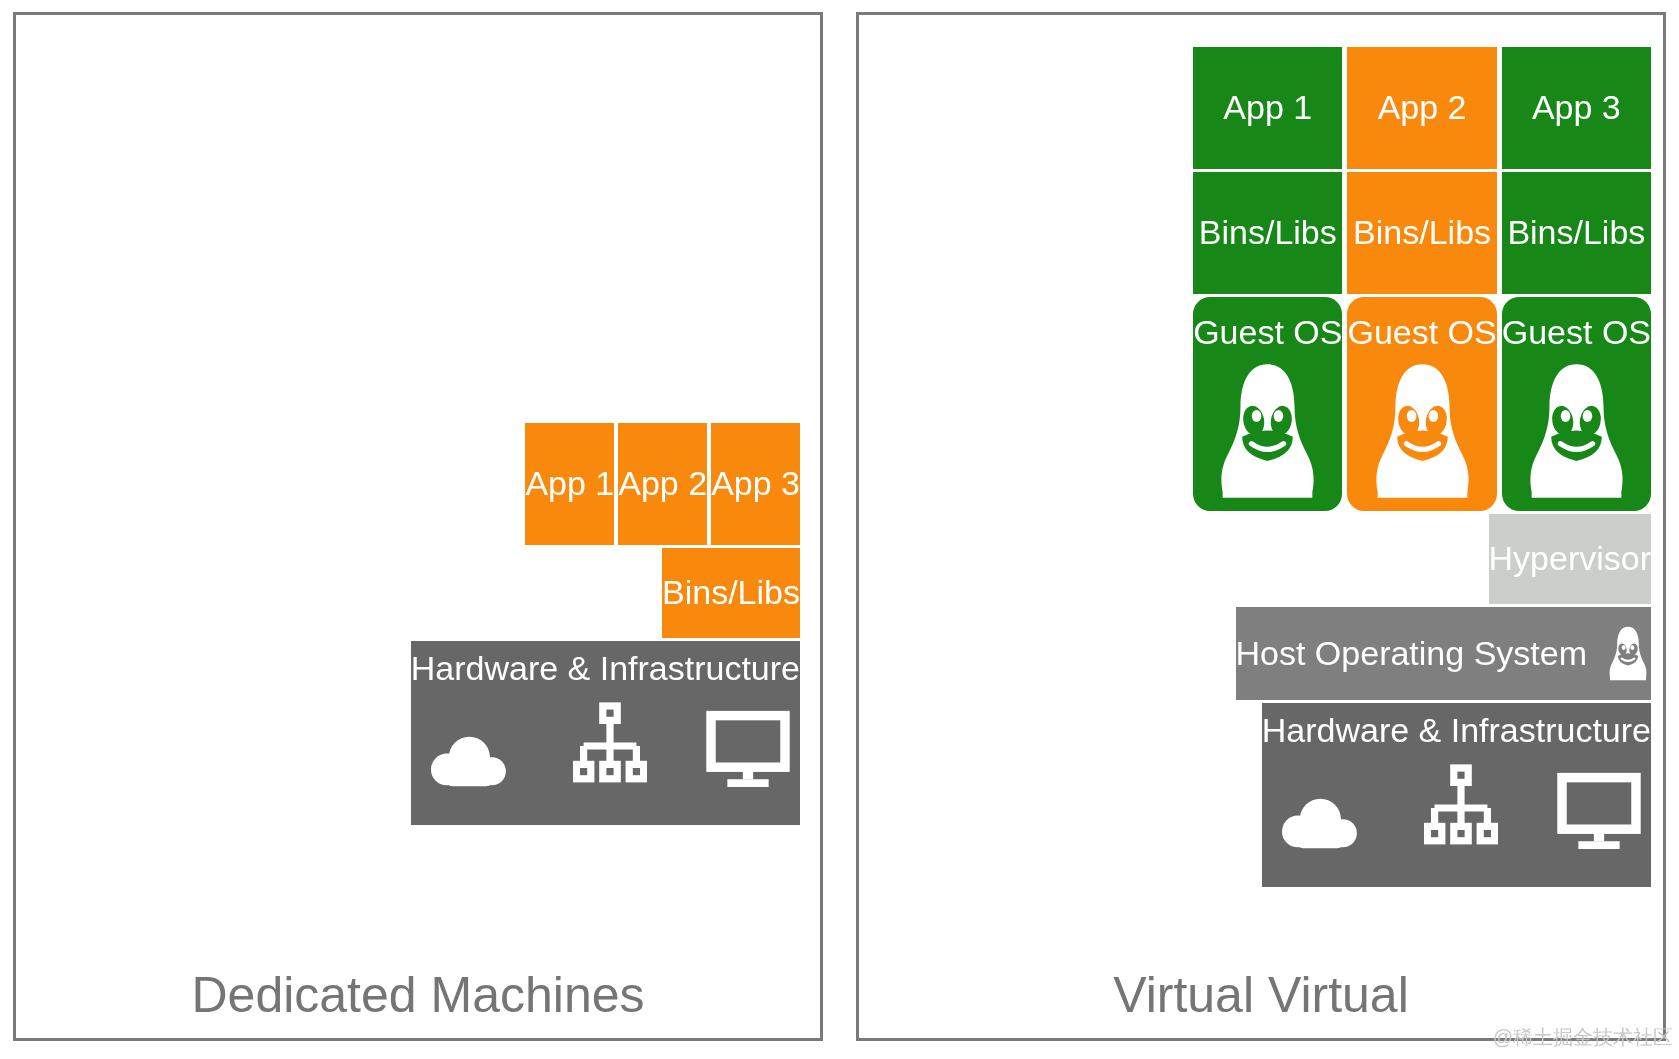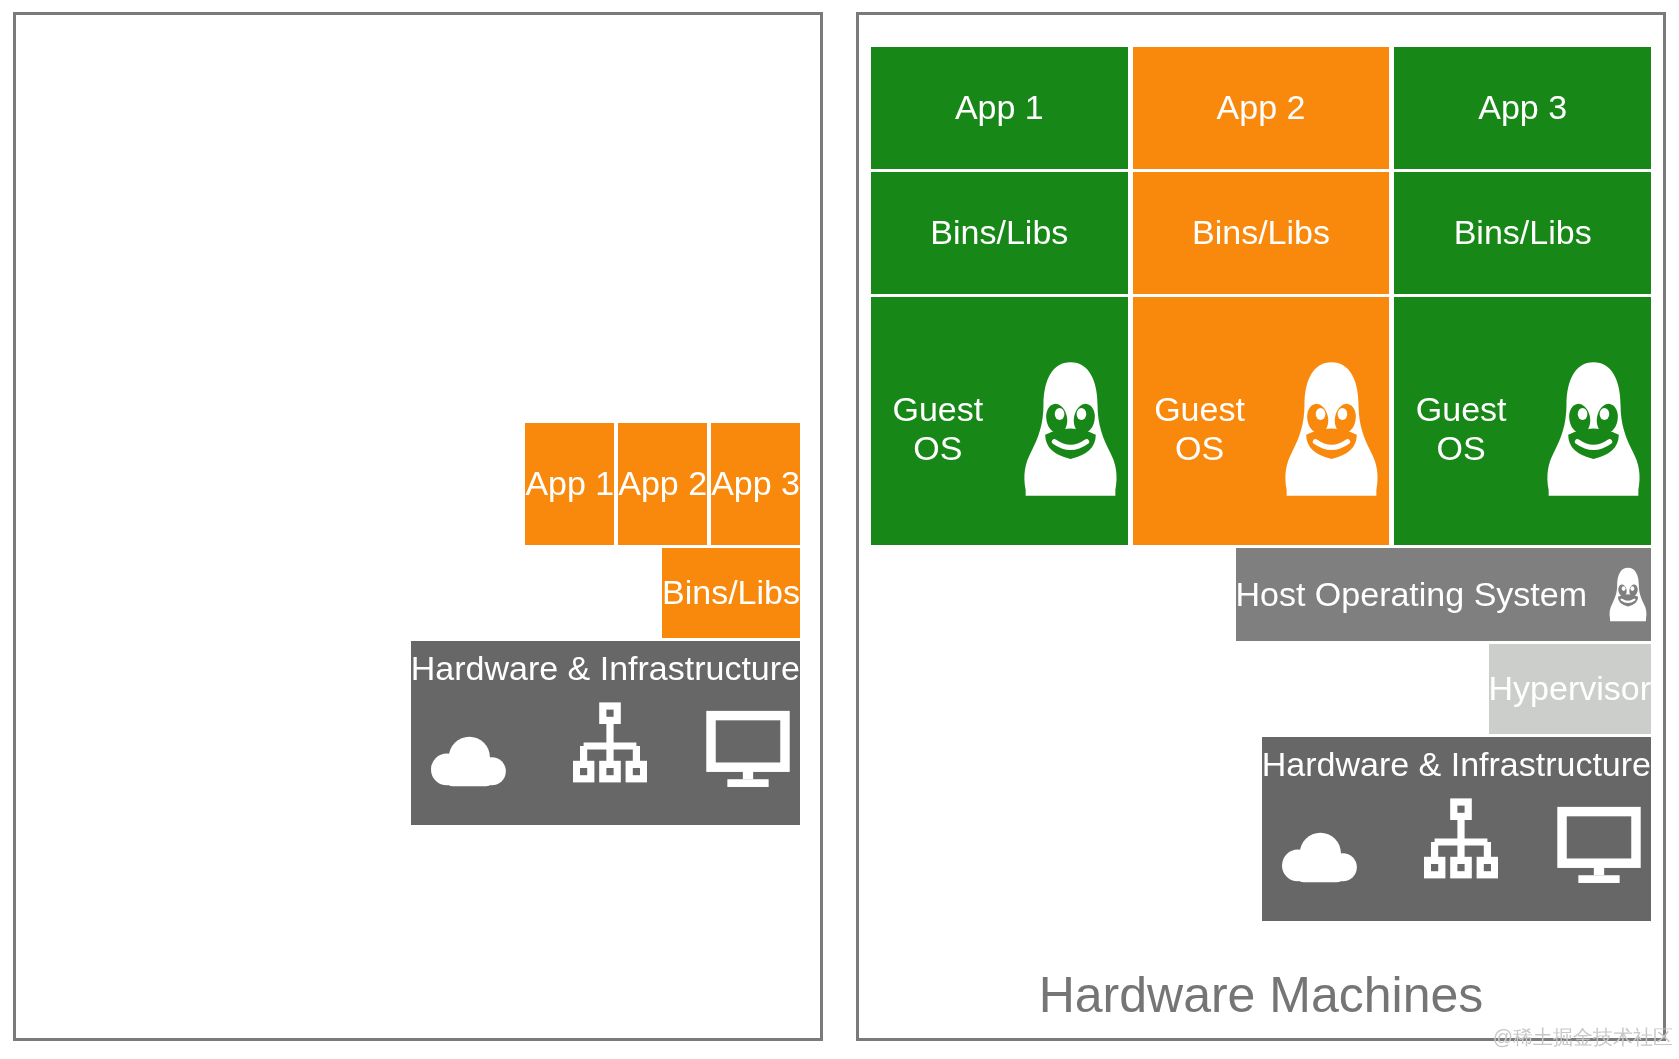--- a/index.html
+++ b/index.html
@@ -41,22 +41,22 @@
   
   .cols-row{display:flex;gap:5px;}
   .col{flex:1;display:flex;flex-direction:column;gap:3px;}
   .col[data-color="green"]{--hole:var(--green,#178717);}
   .col[data-color="orange"]{--hole:var(--orange,#F8890D);}
   .col[data-color="green"] .box{background:var(--green,#178717);}
   .col[data-color="orange"] .box{background:var(--orange,#F8890D);}
   .col .app{height:122px;}
   .col .bins{height:122px;}
   .col .guest{
-    height:248px;flex-direction:row;justify-content:flex-start;
-    padding-top:16px;box-sizing:border-box;gap:8px;
+    height:214px;flex-direction:column;justify-content:flex-start;
+    padding-top:16px;box-sizing:border-box;gap:8px;border-radius:17px;
   }
   .hyper{height:90px;}
   .hostos-row{height:93px;gap:18px;--hole:var(--mid-gray,#7F7F7F);}
 
   .panel-title{
     position:absolute;bottom:14px;left:0;right:0;text-align:center;
     font-size:50px;color:var(--title-gray,#757575);
   }
   .watermark{
     position:absolute;right:6px;bottom:8px;font-size:20px;
@@ -108,20 +108,21 @@
           <span class="icon mon-ic">
               <svg viewBox="0 0 100 92" xmlns="http://www.w3.org/2000/svg">
                 <rect x="7" y="6" width="86" height="60" fill="none" stroke="#fff" stroke-width="11"></rect>
                 <rect x="44" y="66" width="12" height="14" fill="#fff"></rect>
                 <rect x="26" y="80" width="48" height="9" fill="#fff"></rect>
               </svg>
             </span>
         </div>
       </div>
     </div>
+    <div class="panel-title">Dedicated Machines</div>
   </section>
 
   <section class="panel right">
     <div class="stack">
       <div class="cols-row">
 
         <div class="col" data-color="green">
           <div class="box app">App 1</div>
           <div class="box bins">Bins/Libs</div>
           <div class="box guest">
@@ -173,37 +174,37 @@
                   <ellipse fill="#fff" cx="59.5" cy="48" rx="4.2" ry="5.2"></ellipse>
                   <path fill="var(--hole,#178717)" d="M28 66 Q50 55 72 66 Q72 82 50 87 Q28 82 28 66 Z"></path>
                   <path fill="none" stroke="#fff" stroke-width="4.5" stroke-linecap="round" d="M36 72 Q50 82 64 72"></path>
                 </svg>
               </span>
           </div>
         </div>
 
       </div>
 
+      <div class="box lightgray hyper">Hypervisor</div>
+
       <div class="box midgray hostos-row">
         <span>Host Operating System</span>
         <span class="icon tux-sm">
             <svg viewBox="0 0 100 122" xmlns="http://www.w3.org/2000/svg">
               <path fill="#fff" d="M50 3 C34 3 26.5 19 26.5 40 C26.5 57 22 69 15.5 81.5 C10.5 91 8.5 101 11 114 L11 119 L89 119 L89 114 C91.5 101 89.5 91 84.5 81.5 C78 69 73.5 57 73.5 40 C73.5 19 66 3 50 3 Z"></path>
               <ellipse fill="var(--hole,#178717)" cx="38" cy="52" rx="9" ry="13" transform="rotate(-10 38 52)"></ellipse>
               <ellipse fill="var(--hole,#178717)" cx="62" cy="52" rx="9" ry="13" transform="rotate(10 62 52)"></ellipse>
               <ellipse fill="#fff" cx="40.5" cy="48" rx="4.2" ry="5.2"></ellipse>
               <ellipse fill="#fff" cx="59.5" cy="48" rx="4.2" ry="5.2"></ellipse>
               <path fill="var(--hole,#178717)" d="M28 66 Q50 55 72 66 Q72 82 50 87 Q28 82 28 66 Z"></path>
               <path fill="none" stroke="#fff" stroke-width="4.5" stroke-linecap="round" d="M36 72 Q50 82 64 72"></path>
             </svg>
           </span>
       </div>
 
-      <div class="box lightgray hyper">Hypervisor</div>
-
       <div class="box darkgray hw-row">
         <span>Hardware &amp; Infrastructure</span>
         <div class="hw-icons">
           <span class="icon cloud-ic">
               <svg viewBox="0 0 100 62" xmlns="http://www.w3.org/2000/svg">
                 <circle cx="28" cy="40" r="17" fill="#fff"></circle>
                 <circle cx="52" cy="27" r="22" fill="#fff"></circle>
                 <circle cx="76" cy="42" r="15" fill="#fff"></circle>
                 <rect x="26" y="40" width="52" height="18" rx="8" fill="#fff"></rect>
               </svg>
@@ -220,17 +221,17 @@
           <span class="icon mon-ic">
               <svg viewBox="0 0 100 92" xmlns="http://www.w3.org/2000/svg">
                 <rect x="7" y="6" width="86" height="60" fill="none" stroke="#fff" stroke-width="11"></rect>
                 <rect x="44" y="66" width="12" height="14" fill="#fff"></rect>
                 <rect x="26" y="80" width="48" height="9" fill="#fff"></rect>
               </svg>
             </span>
         </div>
       </div>
     </div>
-    <div class="panel-title">Hardware Machines</div>
+    <div class="panel-title">Virtual Virtual</div>
   </section>
 
   <div class="watermark">@稀土掘金技术社区</div>
 </div>
 
 </body></html>

